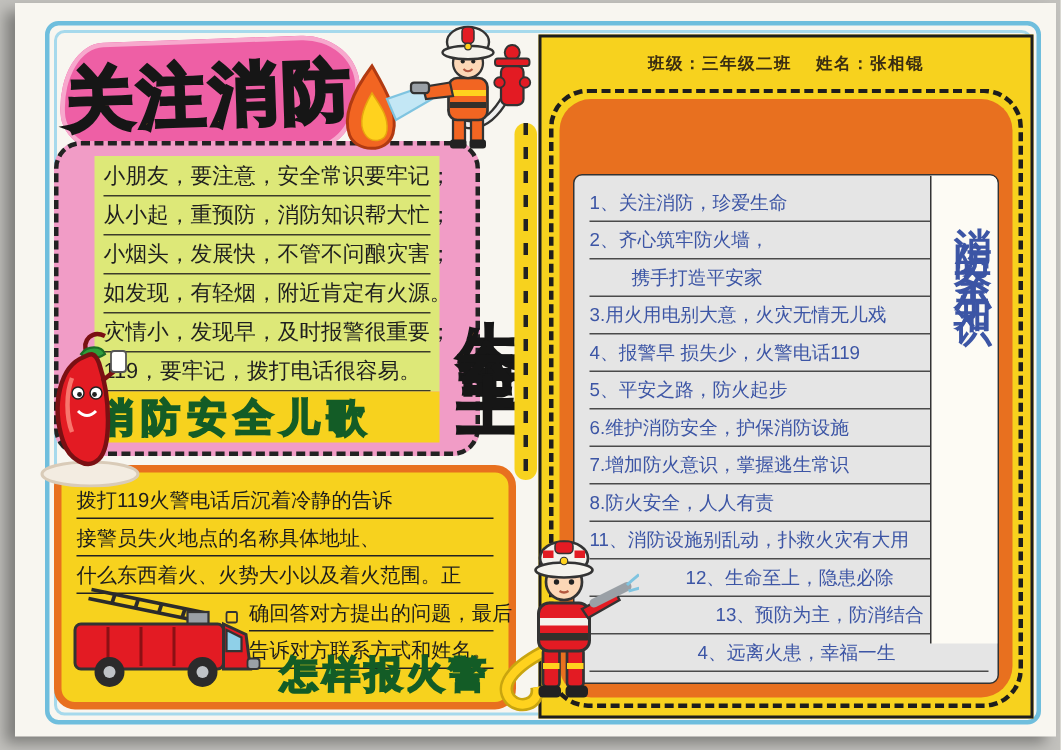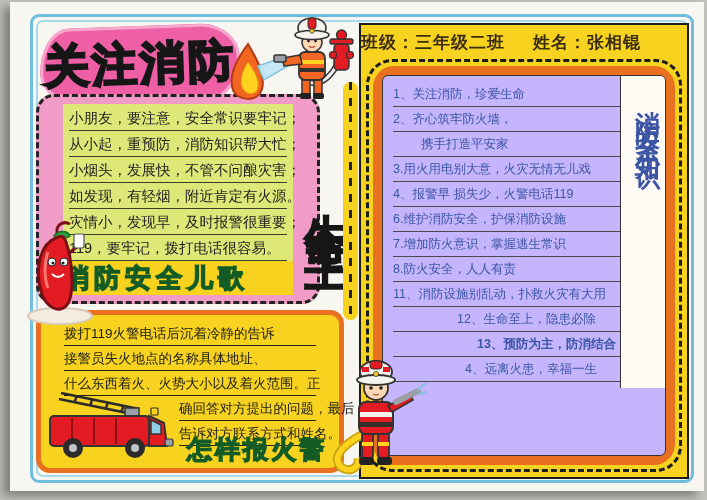--- a/index.html
+++ b/index.html
@@ -24,54 +24,54 @@
           background:#f19cc6; border:3px dashed #222; border-radius:18px; padding:7px 24px 6px; }
   .poem-paper { background:#dde878; padding:1px 6px 0; }
   .p-row { height:26px; line-height:26px; border-bottom:1.6px solid #3c3c2a;
            font-size:14.5px; color:#1f1f1f; white-space:nowrap; font-weight:500; }
   .poem-caption { background:#f7d21e; height:34px; line-height:34px; text-align:left;
                   font-size:26px; font-weight:900; color:#49c25e;
                   -webkit-text-stroke:1.4px #135c26; letter-spacing:5px; }
 
   
   .howto { position:absolute; left:26px; top:308px; width:308px; height:163px;
-           background:#f7d21e; border:5px solid #e8701f; border-radius:14px; padding:6px 23px; }
+           background:#f7d21e; border:5px solid #e8701f; border-radius:14px; padding:6px 10px; }
   .h-row { height:25px; line-height:25px; border-bottom:1.6px solid #222;
            font-size:13.5px; color:#1d1d1d; white-space:nowrap; font-weight:500; }
   .h-ind { margin-left:115px; }
   .howto-caption { position:absolute; right:12px; bottom:2px; font-size:25px; font-weight:900;
                    color:#49c25e; -webkit-text-stroke:1.4px #135c26; letter-spacing:3px;margin-left:16px; }
   .il-truck { position:absolute; left:6px; bottom:5px; }
 
   
   .motto { position:absolute; left:290px; top:82px; width:54px; height:242px;
            writing-mode:vertical-rl; text-orientation:upright; text-align:center;
            font-size:41px; font-weight:900; color:#e8701f;
            -webkit-text-stroke:2px #161616; letter-spacing:12px; }
   .yellow-band { position:absolute; left:333px; top:80px; width:15px; height:238px;
                  background:#f7d21e; border-radius:8px; display:flex; justify-content:center; }
   .yellow-band .dash { width:3px; height:100%;
                  background:repeating-linear-gradient(to bottom,#222 0 8px,transparent 8px 16px); }
 
   
   .panel { position:absolute; left:349px; top:21px; width:330px; height:456px;
            background:#f7d21e; border:2px solid #1d1d1d; }
-  .panel-header { height:34px; display:flex; gap:28px; align-items:center;
-                  font-weight:bold; color:#3a2d12; font-size:17px; letter-spacing:1px; }
+  .panel-header { height:34px; display:flex; gap:16px; justify-content:center; align-items:center;
+                  font-weight:bold; color:#3a2d12; font-size:11px; letter-spacing:1px; }
   .panel-yellow { position:absolute; left:5px; right:5px; top:34px; bottom:5px;
                   border:3px dashed #1d1d1d; border-radius:26px; }
   .panel-orange { position:absolute; inset:4px; background:#e8701f; border-radius:21px; }
-  .panel-white { position:absolute; inset:9px; background:#c4b5fd; border:1px solid #333;
-                 border-radius:6px; overflow:hidden; }
+  .panel-white { position:absolute; inset:9px; background:#e5e5e5; border:1px solid #333;
+                 border-radius:6px; overflow:hidden;margin-top:41px; }
   .tips-list { position:absolute; left:10px; right:6px; top:6px; }
   .t-row { height:25px; line-height:25px; border-bottom:1px solid #4a4a4a;
            font-size:12.5px; color:#3c55a5; white-space:nowrap; font-weight:500; }
   .ind-s { padding-left:28px; }
   .ind-1 { padding-left:64px; }
-  .ind-2 { padding-left:84px;font-weight:bold; }
+  .ind-2 { padding-left:84px; }
   .ind-3 { padding-left:72px; }
   .v-title { position:absolute; top:0; right:0; width:45px; height:312px; background:#fdfbf4;
              border-left:1.5px solid #333; z-index:3; writing-mode:vertical-rl;
              text-orientation:upright; font-size:25px; font-weight:bold; color:#3c55a5;
              letter-spacing:9px; padding-top:14px; text-align:start; }
 
   
   .il-top   { position:absolute; left:212px; top:8px;  z-index:4; }
   .il-chili { position:absolute; left:14px;  top:216px; z-index:6; }
   .il-ff2   { position:absolute; left:316px; top:352px; z-index:7; }
@@ -199,20 +199,21 @@
       </div>
       <div class="panel-yellow">
         <div class="panel-orange">
           <div class="panel-white">
             <div class="tips-list">
               <div class="t-row">1、关注消防，珍爱生命</div>
               <div class="t-row">2、齐心筑牢防火墙，</div>
               <div class="t-row ind-s">携手打造平安家</div>
               <div class="t-row">3.用火用电别大意，火灾无情无儿戏</div>
               <div class="t-row">4、报警早 损失少，火警电话119</div>
+              <div class="t-row">5、平安之路，防火起步</div>
               <div class="t-row">6.维护消防安全，护保消防设施</div>
               <div class="t-row">7.增加防火意识，掌握逃生常识</div>
               <div class="t-row">8.防火安全，人人有责</div>
               <div class="t-row">11、消防设施别乱动，扑救火灾有大用</div>
               <div class="t-row ind-1">12、生命至上，隐患必除</div>
               <div class="t-row ind-2">13、预防为主，防消结合</div>
               <div class="t-row ind-3">4、远离火患，幸福一生</div>
             </div>
             <div class="v-title">消防安全小知识</div>
           </div>

